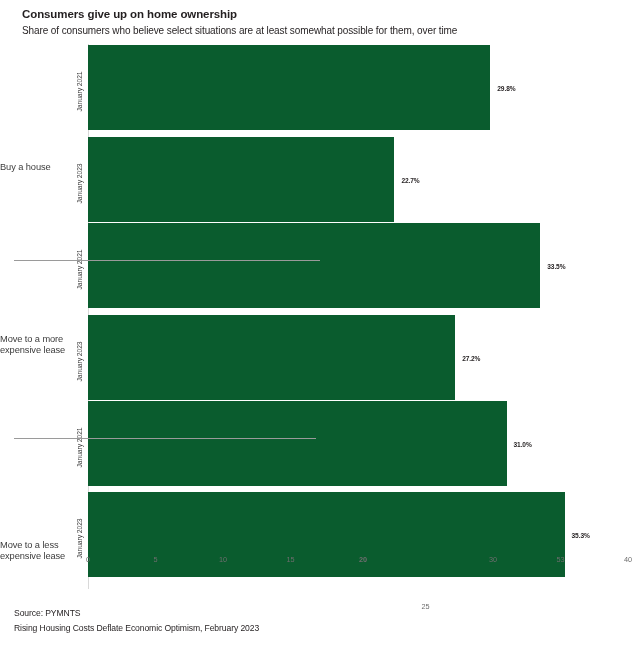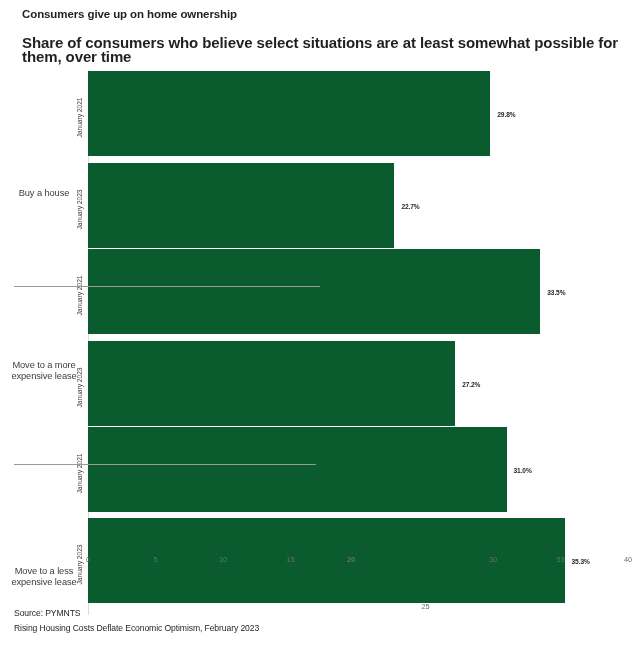--- a/index.html
+++ b/index.html
@@ -21,25 +21,25 @@
     padding: 7px 0 0 22px;
   }
   .chart-title {
     font-size: 11.5px;
     font-weight: bold;
     color: #231f20;
     letter-spacing: -0.1px;
     line-height: 14px;
   }
   .chart-subtitle {
-    font-size: 15px;
-    font-weight: bold;
+    font-size: 10px;
+    font-weight: normal;
     color: #231f20;
     line-height: 14px;
-    margin-top: 15px;
+    margin-top: 3px;
     letter-spacing: -0.1px;
   }
 
   
   .plot-wrap {
     position: relative;
     margin-top: 6px;
     height: 545px;
   }
 
@@ -47,21 +47,21 @@
   .cat-labels {
     position: absolute;
     left: 0;
     top: 0;
     width: 88px;
     height: 100%;
   }
   .cat-label {
     position: absolute;
     width: 88px;
-    text-align: center;
+    text-align: left;
     font-size: 9.3px;
     color: #3c3c3c;
     line-height: 11px;
     letter-spacing: -0.1px;
   }
 
   
   .bars-area {
     position: absolute;
     left: 88px;
@@ -203,21 +203,21 @@
       <div class="group-sep" style="top: 216px; width: 306px; background: rgb(154, 154, 154);"></div>
       <div class="group-sep" style="top: 394px; width: 302px; background: rgb(154, 154, 154);"></div>
     </div>
 </div>
 
 <div class="xaxis" id="xaxis">
     <div class="xtick" style="left: 0px;">0</div>
     <div class="xtick" style="left: 67.5px;">5</div>
     <div class="xtick" style="left: 135px;">10</div>
     <div class="xtick" style="left: 202.5px;">15</div>
-    <div class="xtick" style="left: 263px; font-weight: bold;">20</div>
+    <div class="xtick" style="left: 275px; font-weight: bold;">20</div>
     <div class="xtick" style="left: 337.5px; margin-top: 47px;">25</div>
     <div class="xtick" style="left: 405px;">30</div>
     <div class="xtick" style="left: 472.5px;">53</div>
     <div class="xtick" style="left: 540px;">40</div>
   </div>
 
 <div class="footer">
   <div class="footer-line">Source: PYMNTS</div>
   <div class="footer-line">Rising Housing Costs Deflate Economic Optimism, February 2023</div>
 </div>

